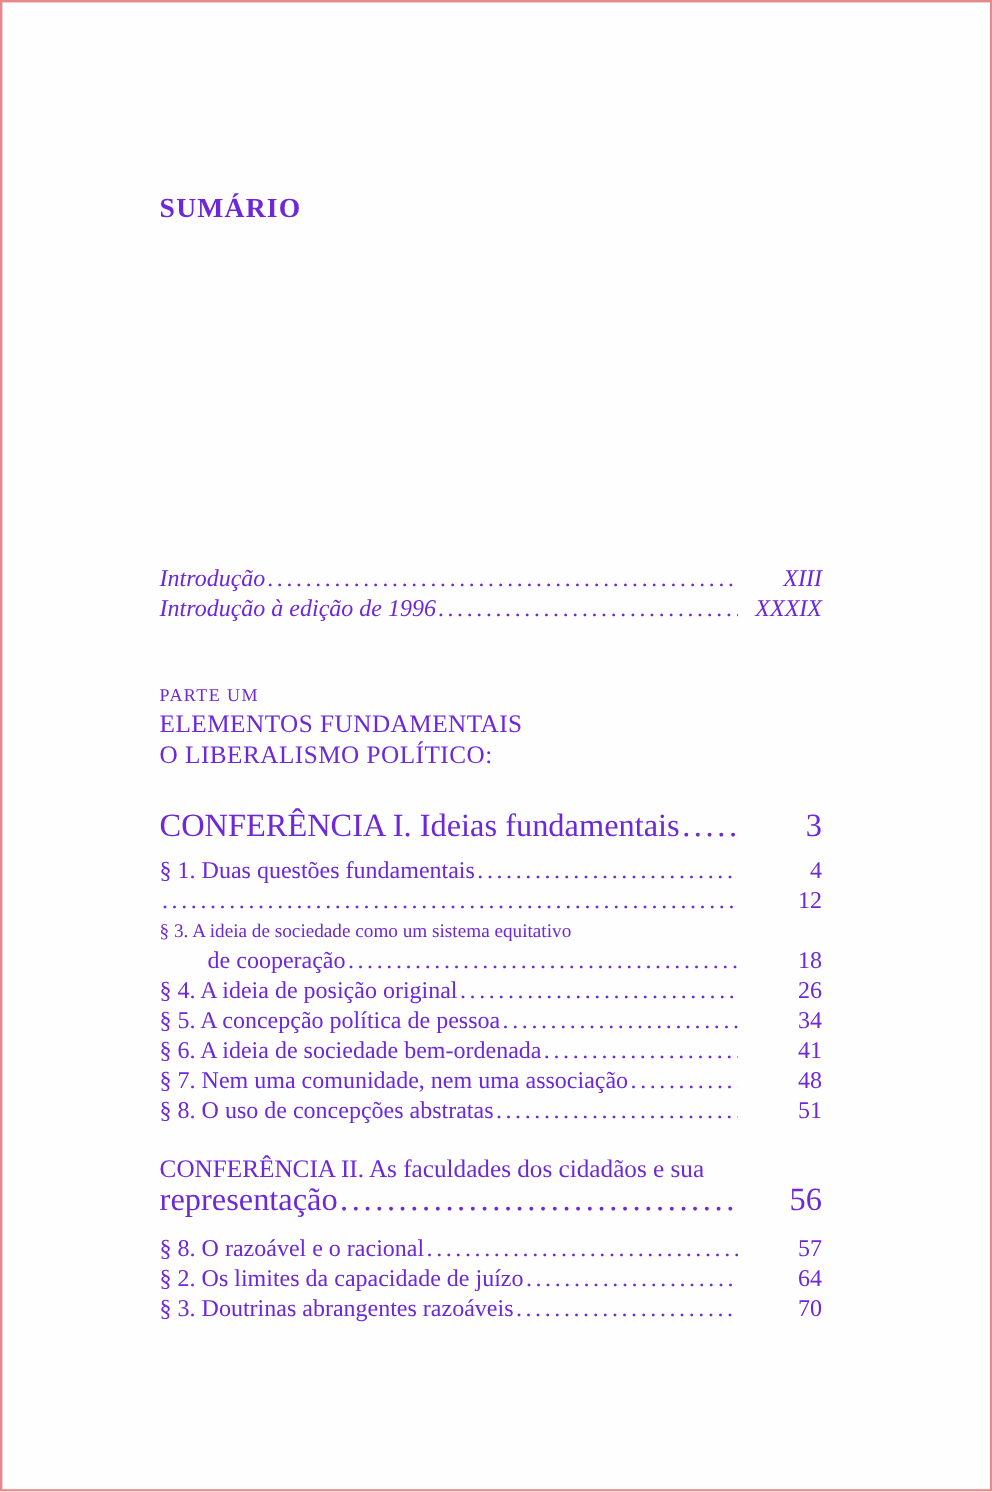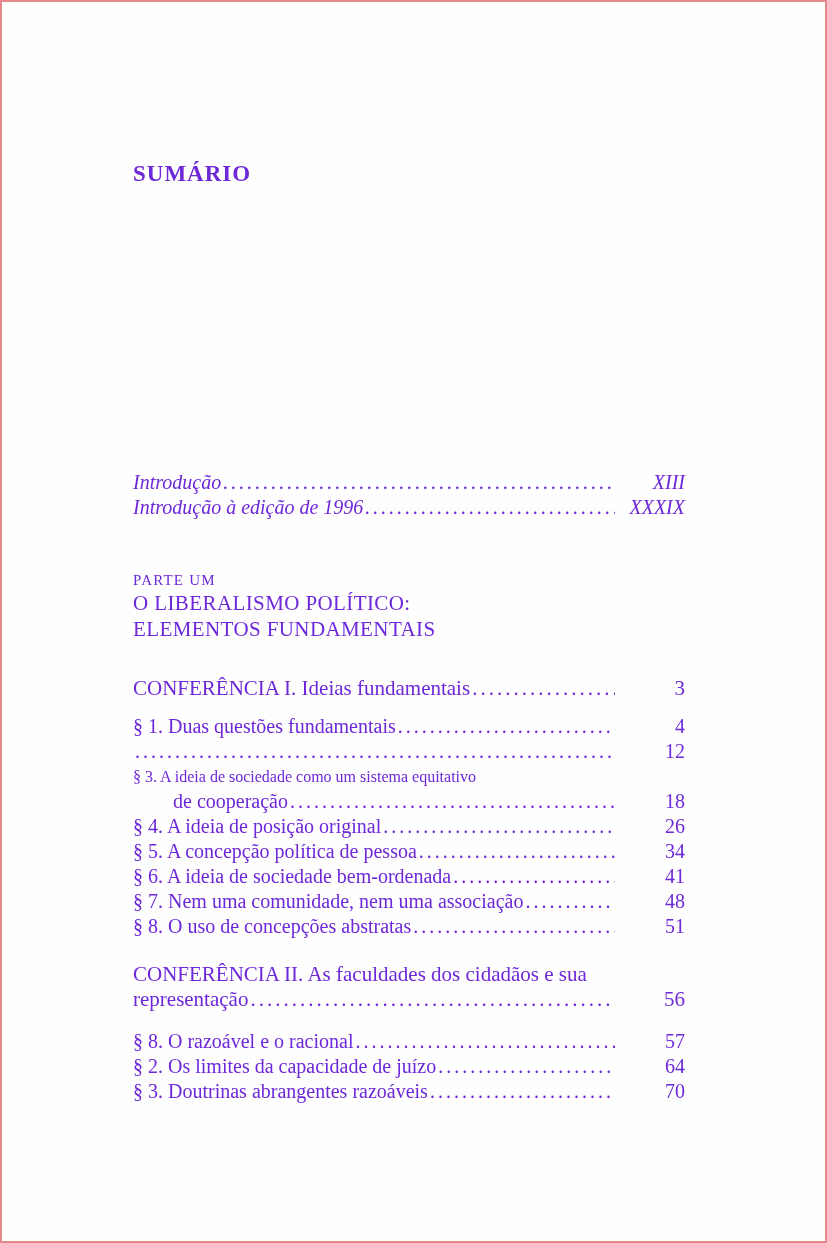--- a/index.html
+++ b/index.html
@@ -56,21 +56,21 @@
     white-space: nowrap;
   }
 
   .part-heading { margin-top: 50px; text-align: left; }
   .part-kicker { font-size: 15px; line-height: 20px; letter-spacing: 1.2px; }
   .part-title { font-size: 21px; line-height: 26px; letter-spacing: 0.4px; }
 
   .conference-row { margin-top: 34px; font-size: 21px; }
   .conference-block { margin-top: 23px; font-size: 21px; }
   .conference-line1 { line-height: 25px; white-space: nowrap; }
-  .conference-block .toc-row, .conference-row.toc-row { font-size: 21px; }
+  .conference-block .toc-row, .conference-row.toc-row { font-size: 27px; }
 
   .entry-group { margin-top: 13px; }
   .entry-group-2 { margin-top: 17px; }
   .entry-line1 { font-size: 16px; line-height: 25px; white-space: nowrap; }
   .indent { padding-left: 40px; }
 </style>
 </head>
 <body>
 
 <div class="page" style="border-color: rgb(229, 137, 140); color: #6d28d9;">
@@ -86,22 +86,22 @@
       </div>
       <div class="toc-row">
         <span class="toc-label">Introdução à edição de 1996</span>
         <span class="leader"></span>
         <span class="toc-page">XXXIX</span>
       </div>
     </div>
 
     <div class="part-heading">
       <div class="part-kicker">PARTE UM</div>
+      <div class="part-title">ELEMENTOS FUNDAMENTAIS</div>
       <div class="part-title">O LIBERALISMO POLÍTICO:</div>
-      <div class="part-title">ELEMENTOS FUNDAMENTAIS</div>
     </div>
 
     <div class="toc-row conference-row">
       <span class="toc-label">CONFERÊNCIA I. Ideias fundamentais</span>
       <span class="leader"></span>
       <span class="toc-page">3</span>
     </div>
 
     <div class="entry-group">
       <div class="toc-row">

